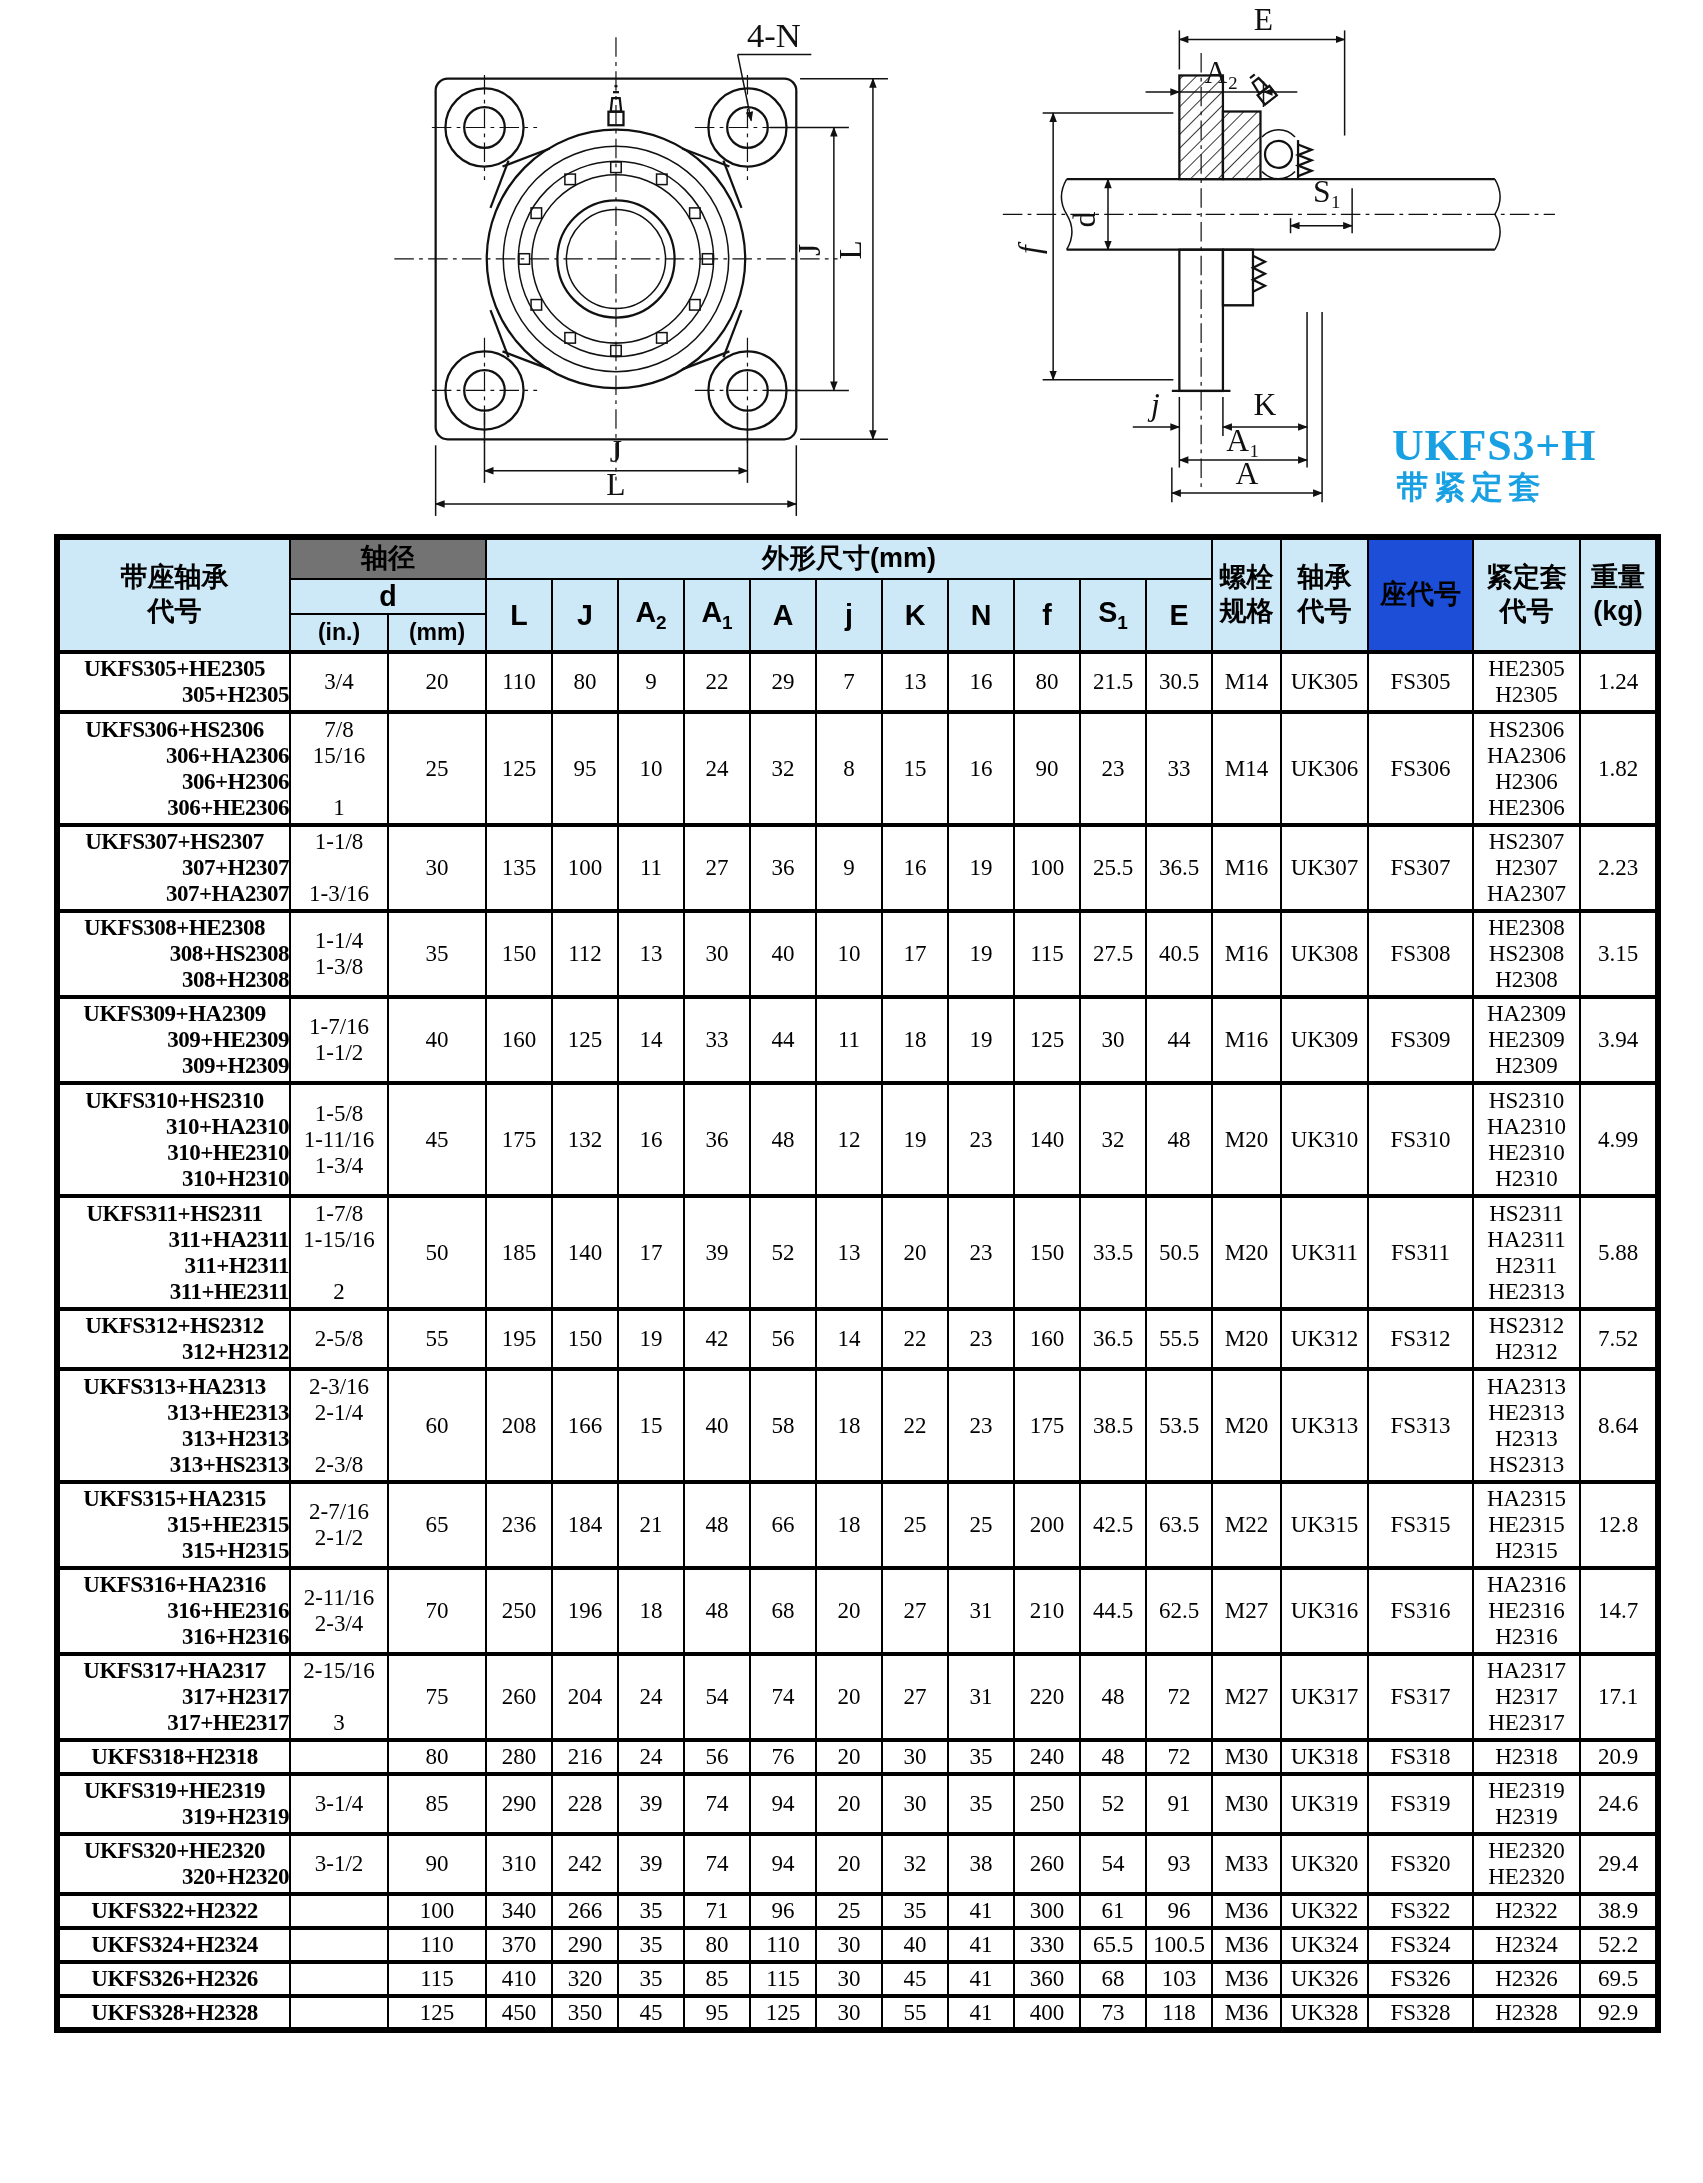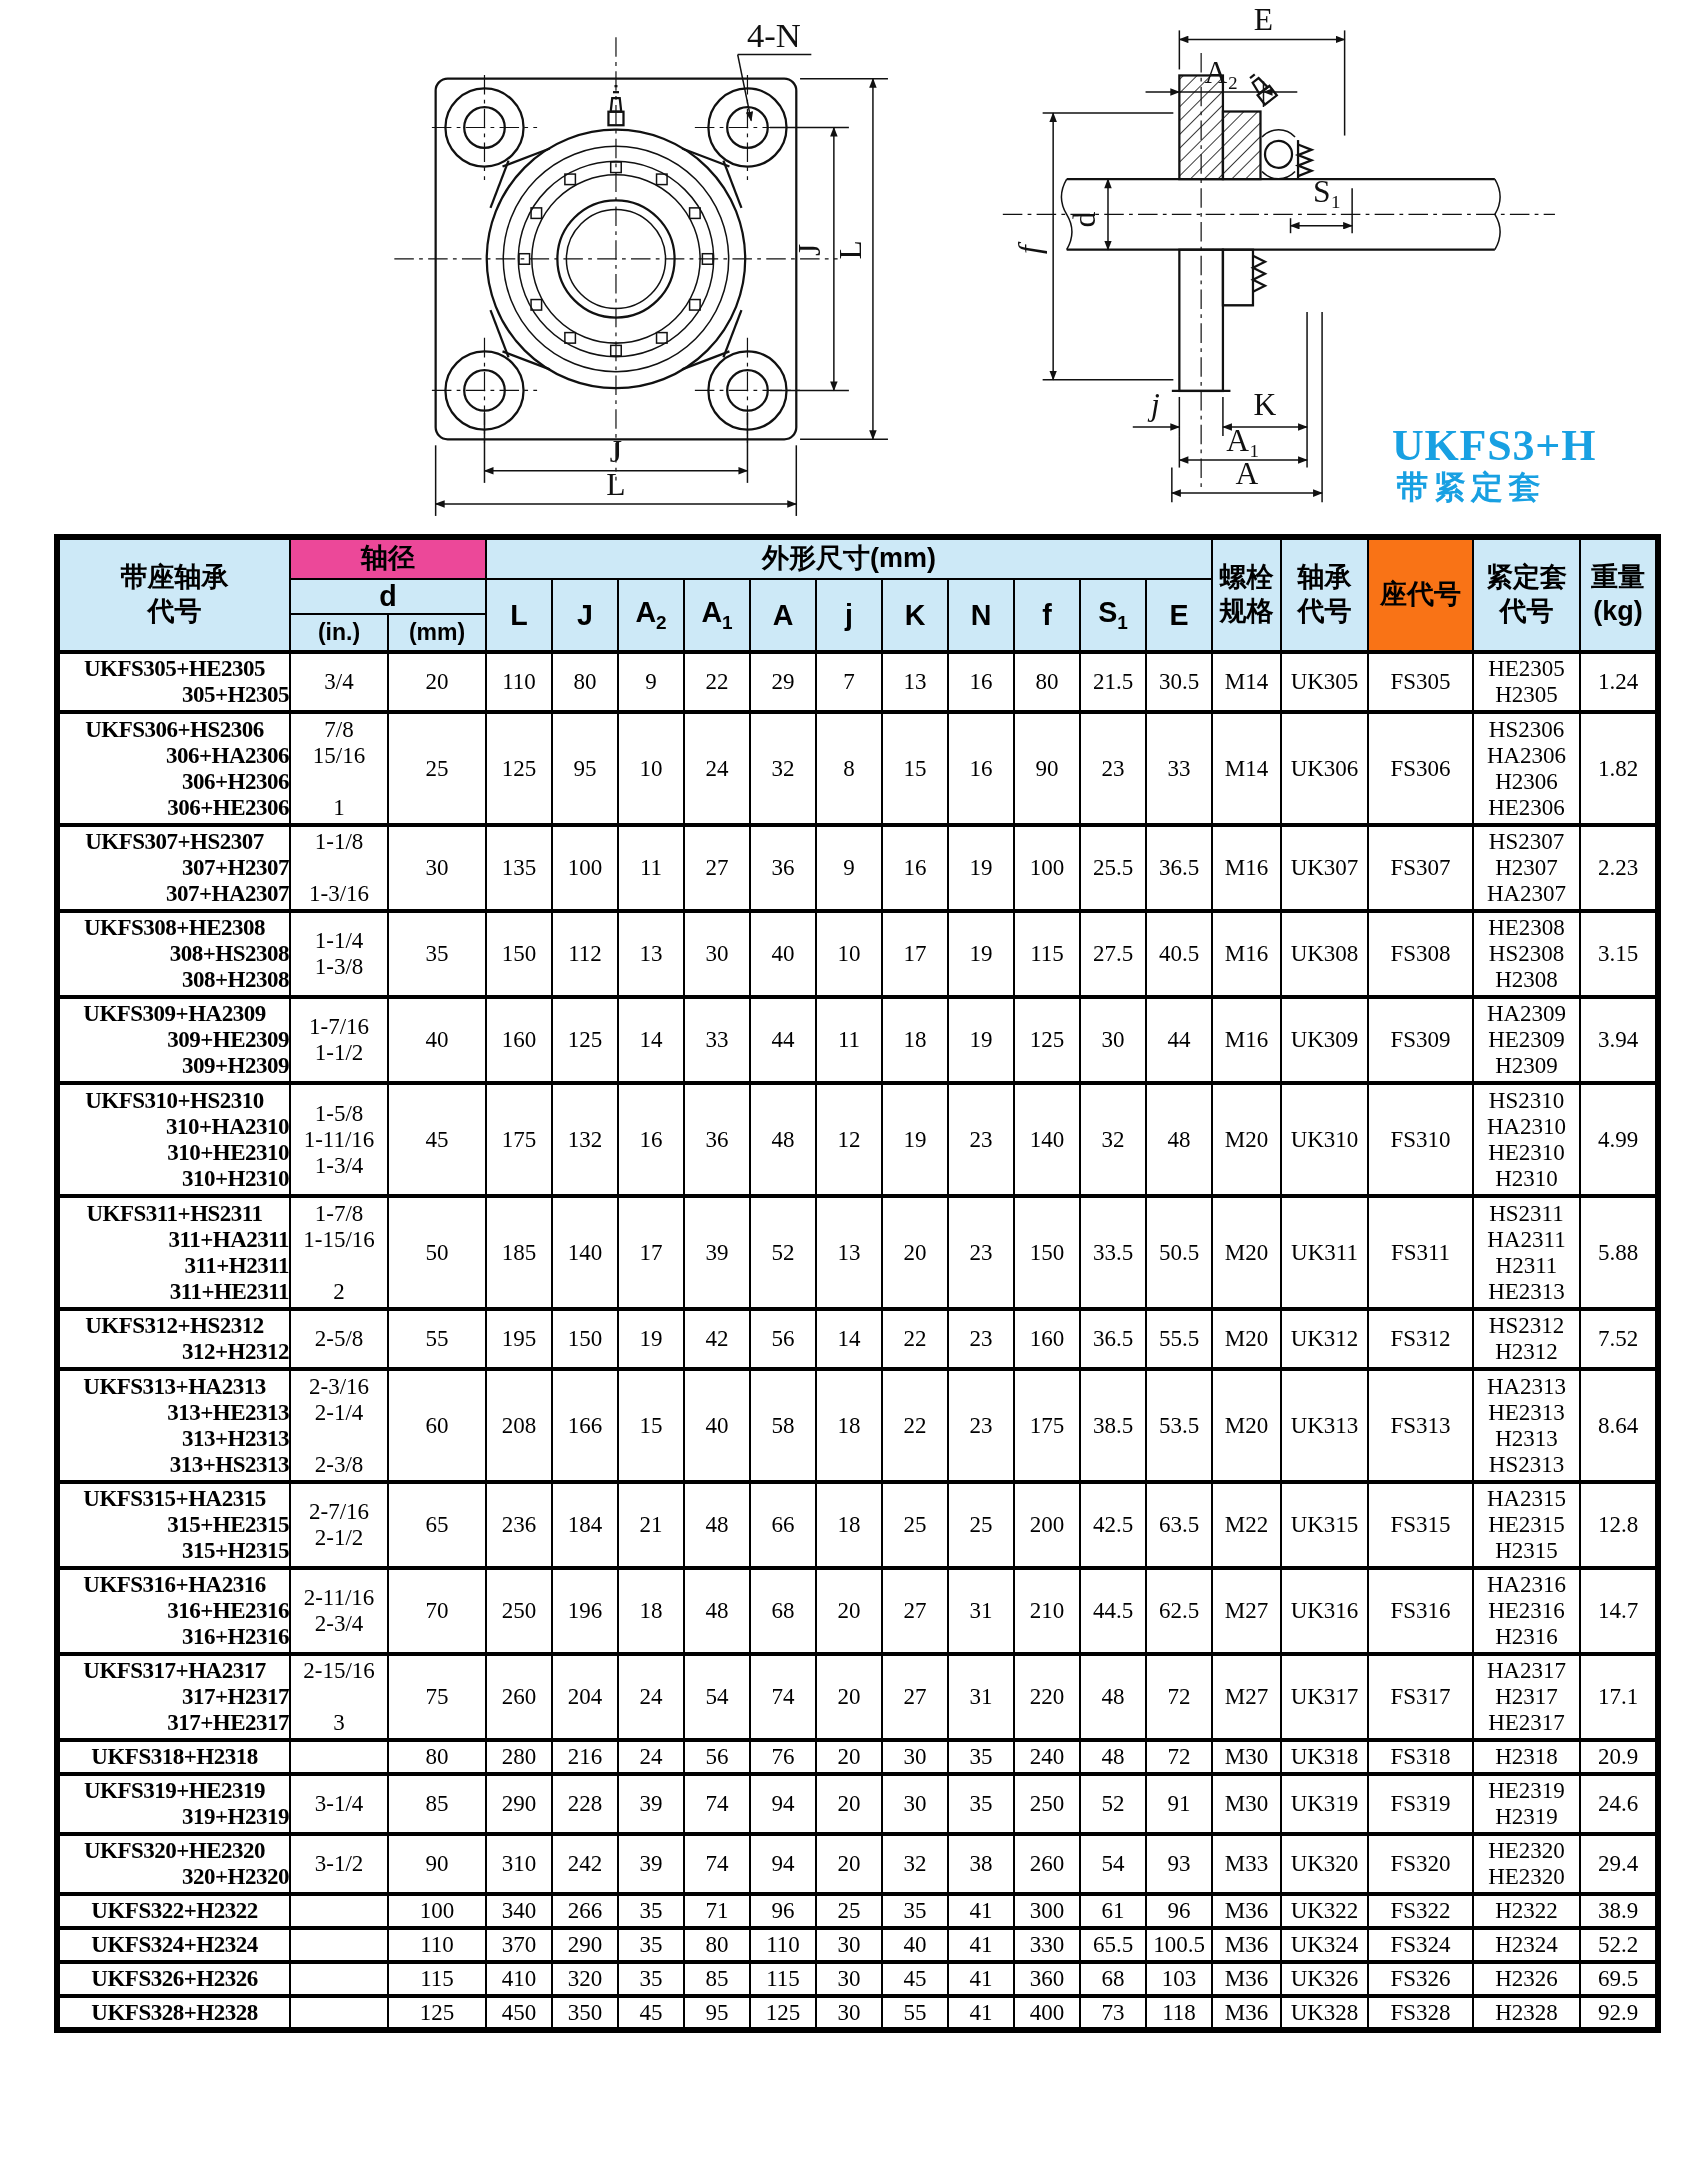--- a/index.html
+++ b/index.html
@@ -263,27 +263,27 @@
     <col style="width:69px">
       <col style="width:87px">
       <col style="width:105px">
       <col style="width:107px">
       <col style="width:78px">
   </colgroup>
   <thead>
     <tr style="height:42px;">
       <th rowspan="3" class="h-cn" style="background: rgb(205, 233, 247);">带座轴承
 代号</th>
-      <th colspan="2" class="h-cn" style="background: #ec4899;">轴径</th>
+      <th colspan="2" class="h-cn" style="background: #737373;">轴径</th>
       <th colspan="11" class="h-cn" style="background: rgb(205, 233, 247);">外形尺寸(mm)</th>
       <th rowspan="3" class="h-cn" style="background: rgb(205, 233, 247);">螺栓
 规格</th>
       <th rowspan="3" class="h-cn" style="background: rgb(205, 233, 247);">轴承
 代号</th>
-      <th rowspan="3" class="h-cn" style="background: #f97316;">座代号</th>
+      <th rowspan="3" class="h-cn" style="background: #1d4ed8;">座代号</th>
       <th rowspan="3" class="h-cn" style="background: rgb(205, 233, 247);">紧定套
 代号</th>
       <th rowspan="3" class="h-cn" style="background: rgb(205, 233, 247);">重量
 (kg)</th>
     </tr>
     <tr id="row-dims" style="height:35px;">
       <th colspan="2" class="h-dim" style="background: rgb(205, 233, 247);">d</th>
     <th rowspan="2" class="h-dim">L</th>
         <th rowspan="2" class="h-dim">J</th>
         <th rowspan="2" class="h-dim">A<sub>2</sub></th>

